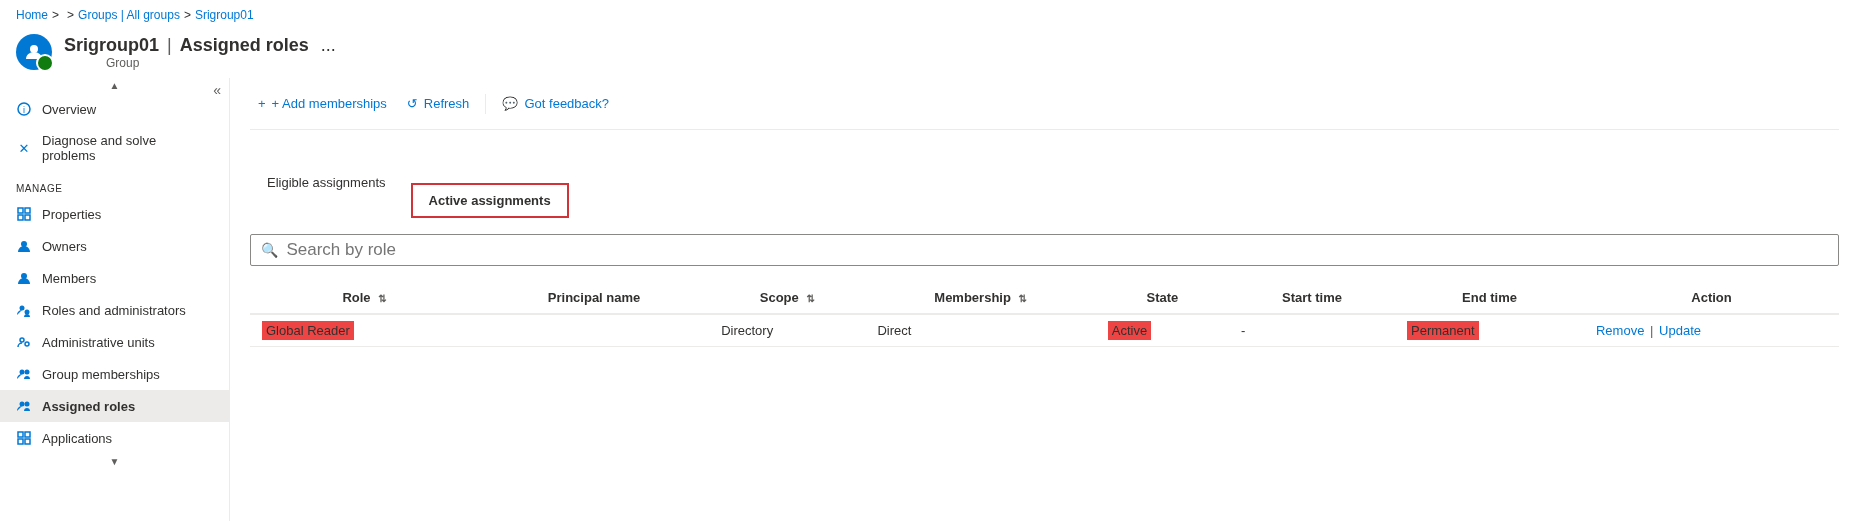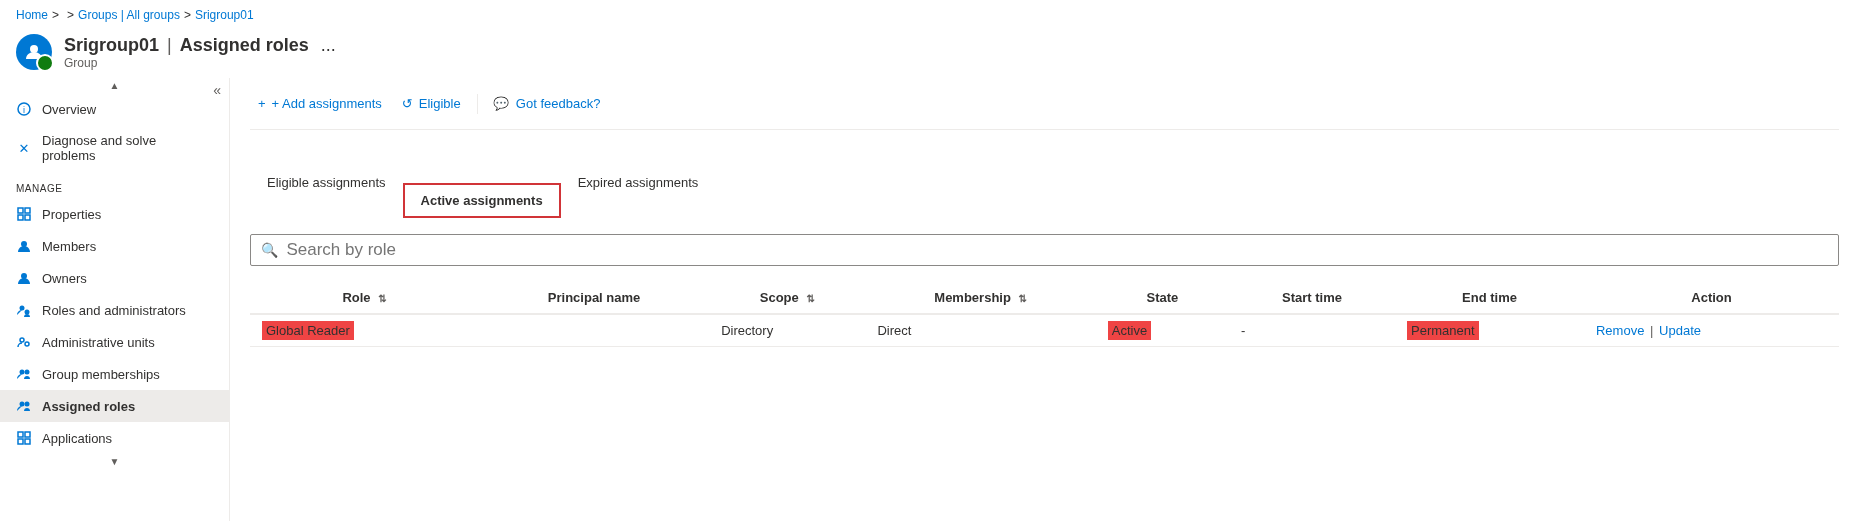--- a/index.html
+++ b/index.html
@@ -11,21 +11,21 @@
     .breadcrumb { display: flex; align-items: center; padding: 8px 16px; font-size: 12px; color: #0078d4; gap: 4px; }
     .breadcrumb span { color: #323130; }
     .breadcrumb a { color: #0078d4; text-decoration: none; }
     .breadcrumb-sep { color: #605e5c; }
 
     
     .page-header { display: flex; align-items: center; padding: 4px 16px 8px 16px; gap: 12px; }
     .page-header-avatar { width: 36px; height: 36px; background: #0078d4; border-radius: 50%; display: flex; align-items: center; justify-content: center; color: white; font-size: 16px; position: relative; flex-shrink: 0; }
     .page-header-avatar::after { content: ''; width: 14px; height: 14px; background: #107c10; border-radius: 50%; position: absolute; bottom: -2px; right: -2px; border: 2px solid white; }
     .page-header-text h1 { font-size: 18px; font-weight: 600; color: #323130; display: flex; align-items: center; gap: 8px; }
-    .page-header-text .subtitle { font-size: 12px; color: #605e5c; }
+    .page-header-text .subtitle { font-size: 12px; color: #605e5c; margin-left: 42px; }
     .ellipsis-btn { background: none; border: none; cursor: pointer; color: #323130; font-size: 18px; padding: 0 4px; }
 
     
     .main-layout { display: flex; flex: 1; overflow: hidden; }
 
     
     .sidebar { width: 230px; flex-shrink: 0; border-right: 1px solid #edebe9; overflow-y: auto; position: relative; }
     .sidebar-collapse { position: absolute; top: 4px; right: 8px; background: none; border: none; cursor: pointer; color: #605e5c; font-size: 14px; }
     .sidebar-scroll-up, .sidebar-scroll-down { display: flex; justify-content: center; padding: 2px; color: #605e5c; font-size: 10px; }
     .sidebar-item { display: flex; align-items: center; padding: 8px 16px; gap: 10px; cursor: pointer; color: #323130; font-size: 13px; }
@@ -35,21 +35,21 @@
 
     
     .content { flex: 1; padding: 12px 20px; overflow-y: auto; }
 
     
     .toolbar { display: flex; align-items: center; gap: 4px; margin-bottom: 16px; padding-bottom: 12px; border-bottom: 1px solid #edebe9; }
     .toolbar-btn { display: flex; align-items: center; gap: 6px; background: none; border: none; cursor: pointer; color: #0078d4; font-size: 13px; padding: 6px 8px; }
     .toolbar-divider { width: 1px; height: 20px; background: #edebe9; margin: 0 4px; }
 
     
-    .tabs { display: flex; gap: 0; margin-bottom: 16px; }
+    .tabs { display: flex; gap: 8px; margin-bottom: 16px; }
     .tab { padding: 8px 16px; cursor: pointer; font-size: 13px; color: #323130; border: 1px solid transparent; background: none; }
     .tab.active { border: 2px solid #d13438; font-weight: 600; color: #323130; margin-top: 37px; }
 
     
     .search-bar { display: flex; align-items: center; border: 1px solid #8a8886; border-radius: 2px; padding: 5px 10px; gap: 8px; margin-bottom: 16px; width: 100%; }
     .search-bar input { border: none; outline: none; font-size: 17px; color: #323130; flex: 1; }
     .search-icon { color: #605e5c; font-size: 14px; }
 
     
     .data-table { width: 100%; border-collapse: collapse; }
@@ -128,31 +128,31 @@
         <span>Properties</span>
       </div>
 
       <div class="sidebar-item">
         <span class="sidebar-icon" style="color:#0078d4;">
           <svg width="14" height="14" viewBox="0 0 14 14" fill="#0078d4">
               <circle cx="7" cy="5" r="3"></circle>
               <path d="M1 13c0-3.3 2.7-6 6-6s6 2.7 6 6"></path>
             </svg>
         </span>
-        <span>Members</span>
+        <span>Owners</span>
       </div>
 
       <div class="sidebar-item">
         <span class="sidebar-icon" style="color:#0078d4;">
           <svg width="14" height="14" viewBox="0 0 14 14" fill="#0078d4">
               <circle cx="7" cy="5" r="3"></circle>
               <path d="M1 13c0-3.3 2.7-6 6-6s6 2.7 6 6"></path>
             </svg>
         </span>
-        <span>Owners</span>
+        <span>Members</span>
       </div>
 
       <div class="sidebar-item">
         <span class="sidebar-icon" style="color:#0078d4;">
           <svg width="14" height="14" viewBox="0 0 14 14" fill="#0078d4">
               <circle cx="5" cy="5" r="2.5"></circle>
               <path d="M0 12c0-2.8 2.2-5 5-5"></path>
               <circle cx="10" cy="9" r="2.5"></circle>
               <path d="M7 14c0-1.7 1.3-3 3-3s3 1.3 3 3"></path>
             </svg>
@@ -208,42 +208,39 @@
       </div>
 
       <div class="sidebar-scroll-down">▼</div>
     </div>
 
     <div class="content">
 
       <div class="toolbar">
         <button class="toolbar-btn">
           <span>+</span>
-          <span>+ Add assignments</span>
+          <span>+ Add memberships</span>
         </button>
         <button class="toolbar-btn">
           <span>↺</span>
-          <span>Eligible</span>
+          <span>Refresh</span>
         </button>
         <div class="toolbar-divider"></div>
         <button class="toolbar-btn">
           <span>💬</span>
           <span>Got feedback?</span>
         </button>
       </div>
 
       <div class="tabs">
         <button class="tab">
           <span>Eligible assignments</span>
         </button>
         <button class="tab active">
           <span>Active assignments</span>
-        </button>
-        <button class="tab">
-          <span>Expired assignments</span>
         </button>
       </div>
 
       <div class="search-bar">
         <span class="search-icon">🔍</span>
         <input type="text" placeholder="Search by role" style="">
       </div>
 
       <table class="data-table">
         <thead>

